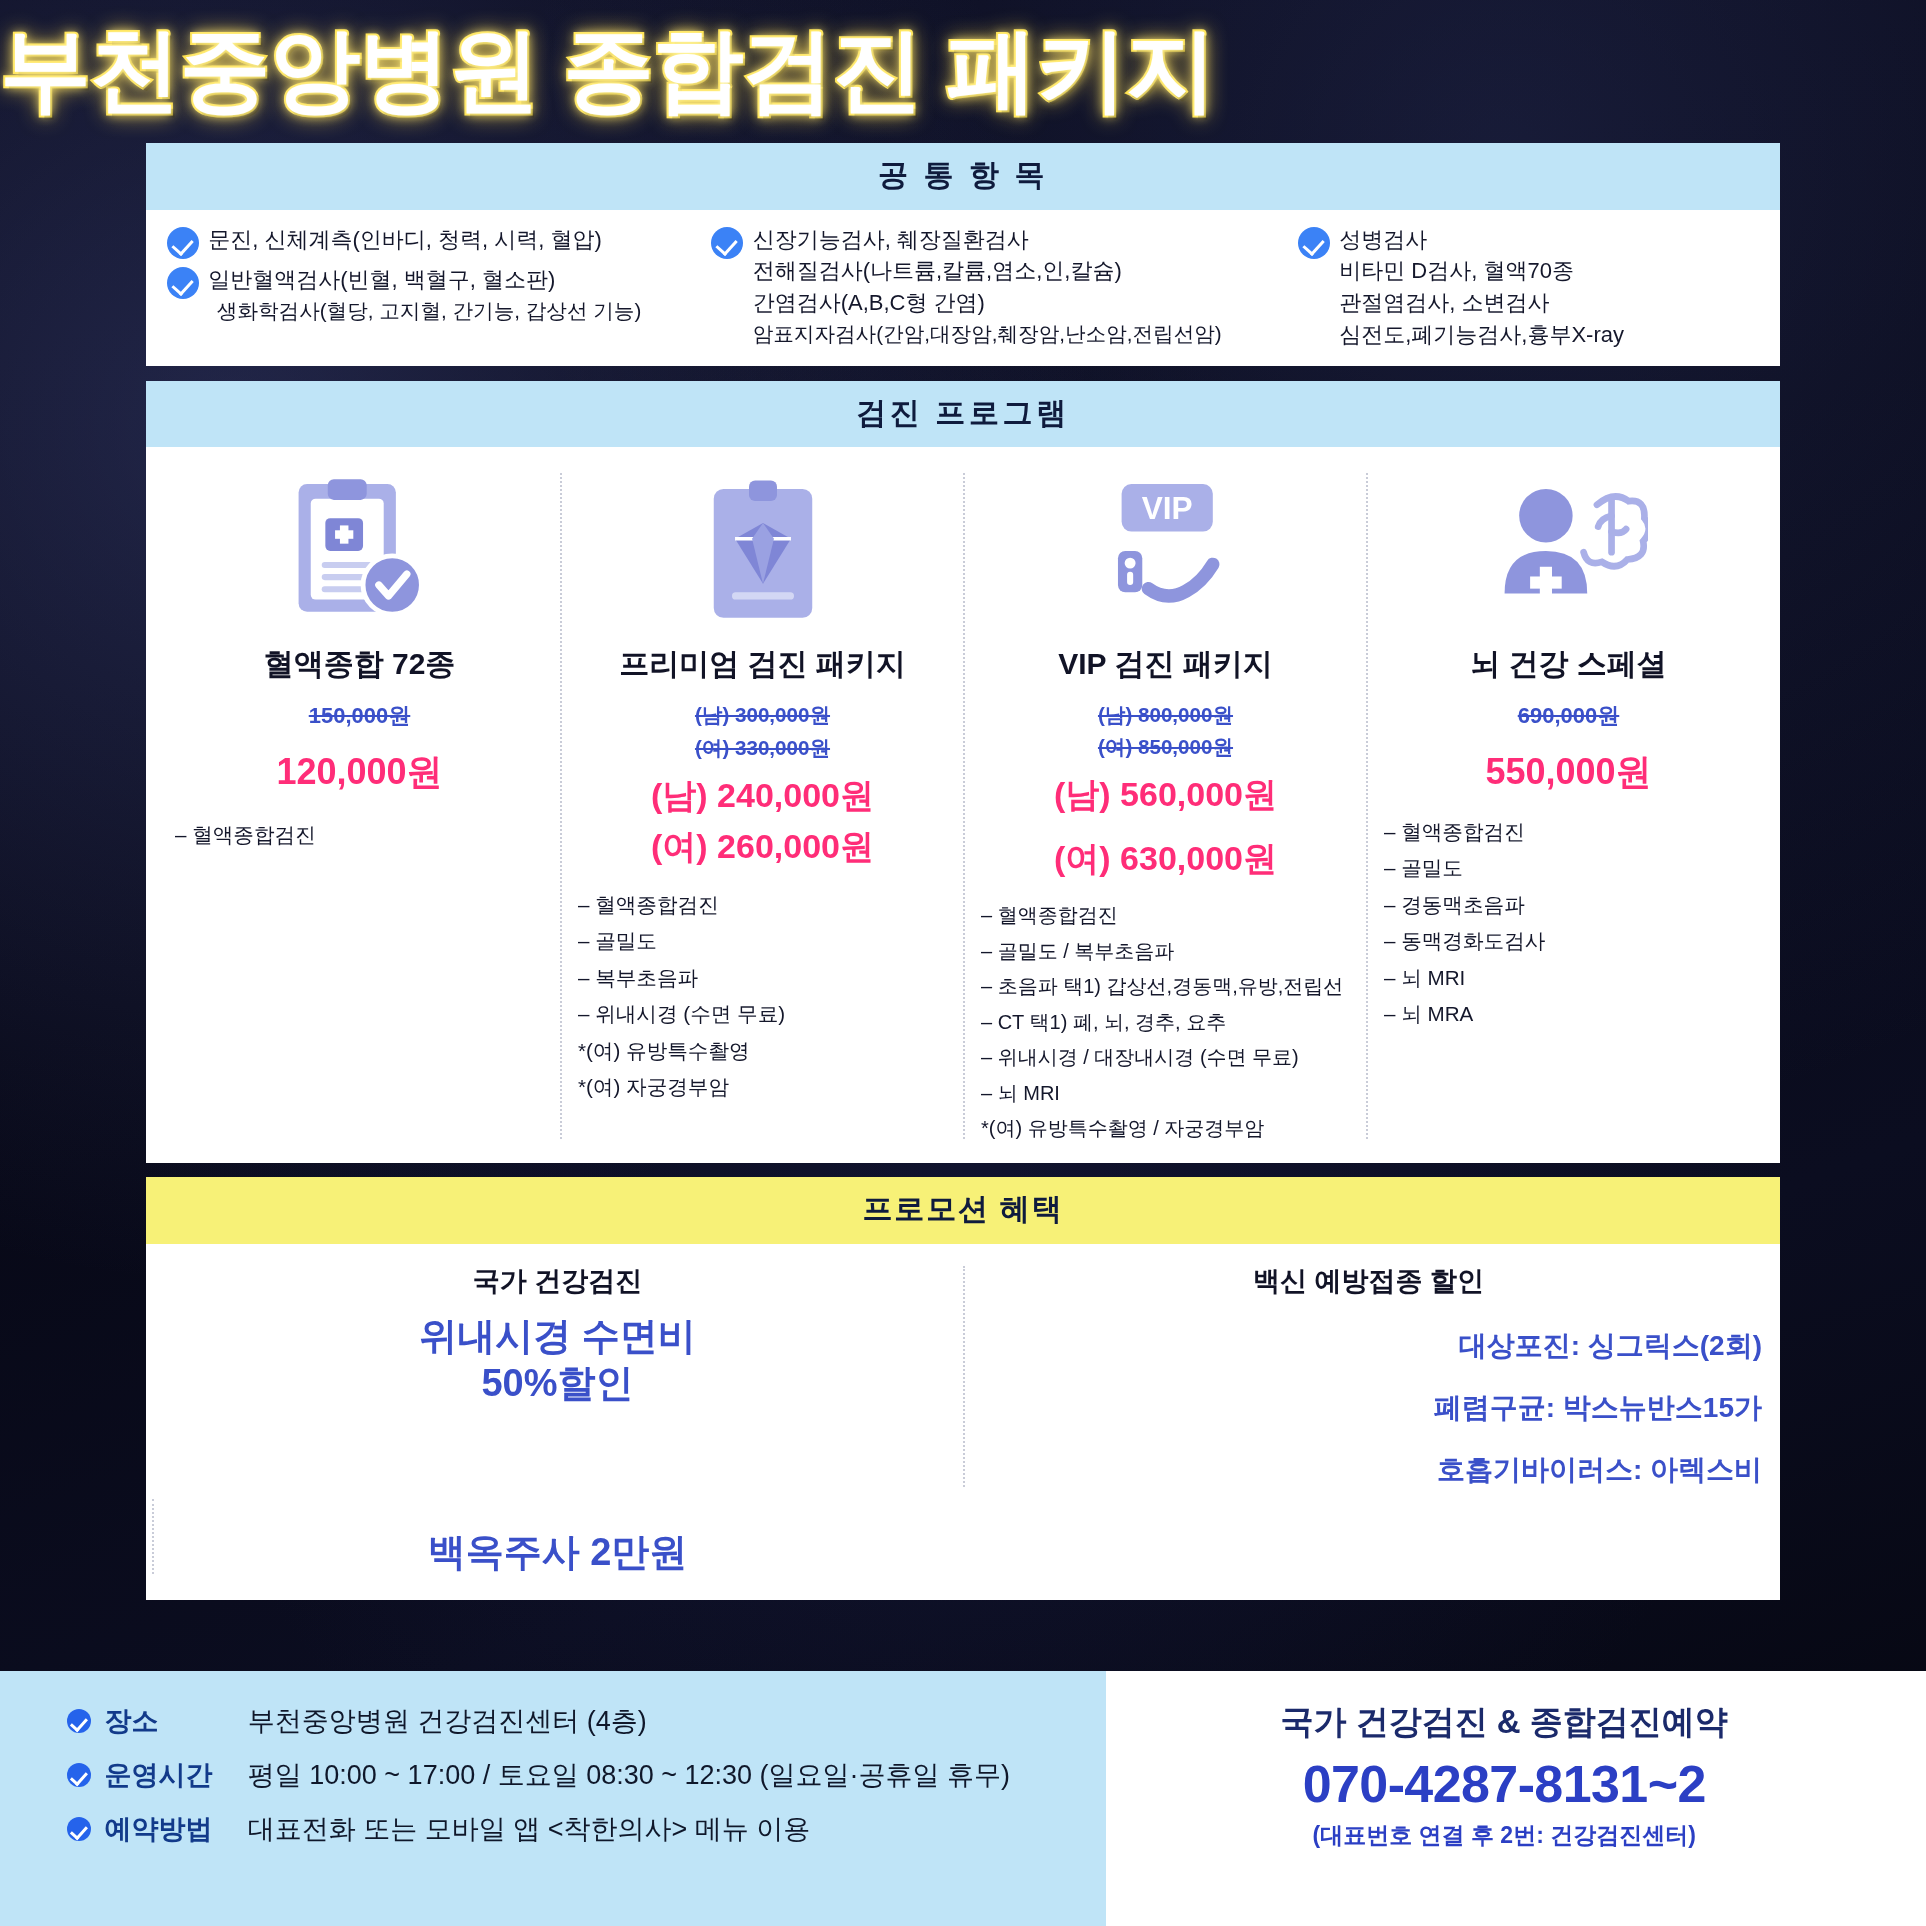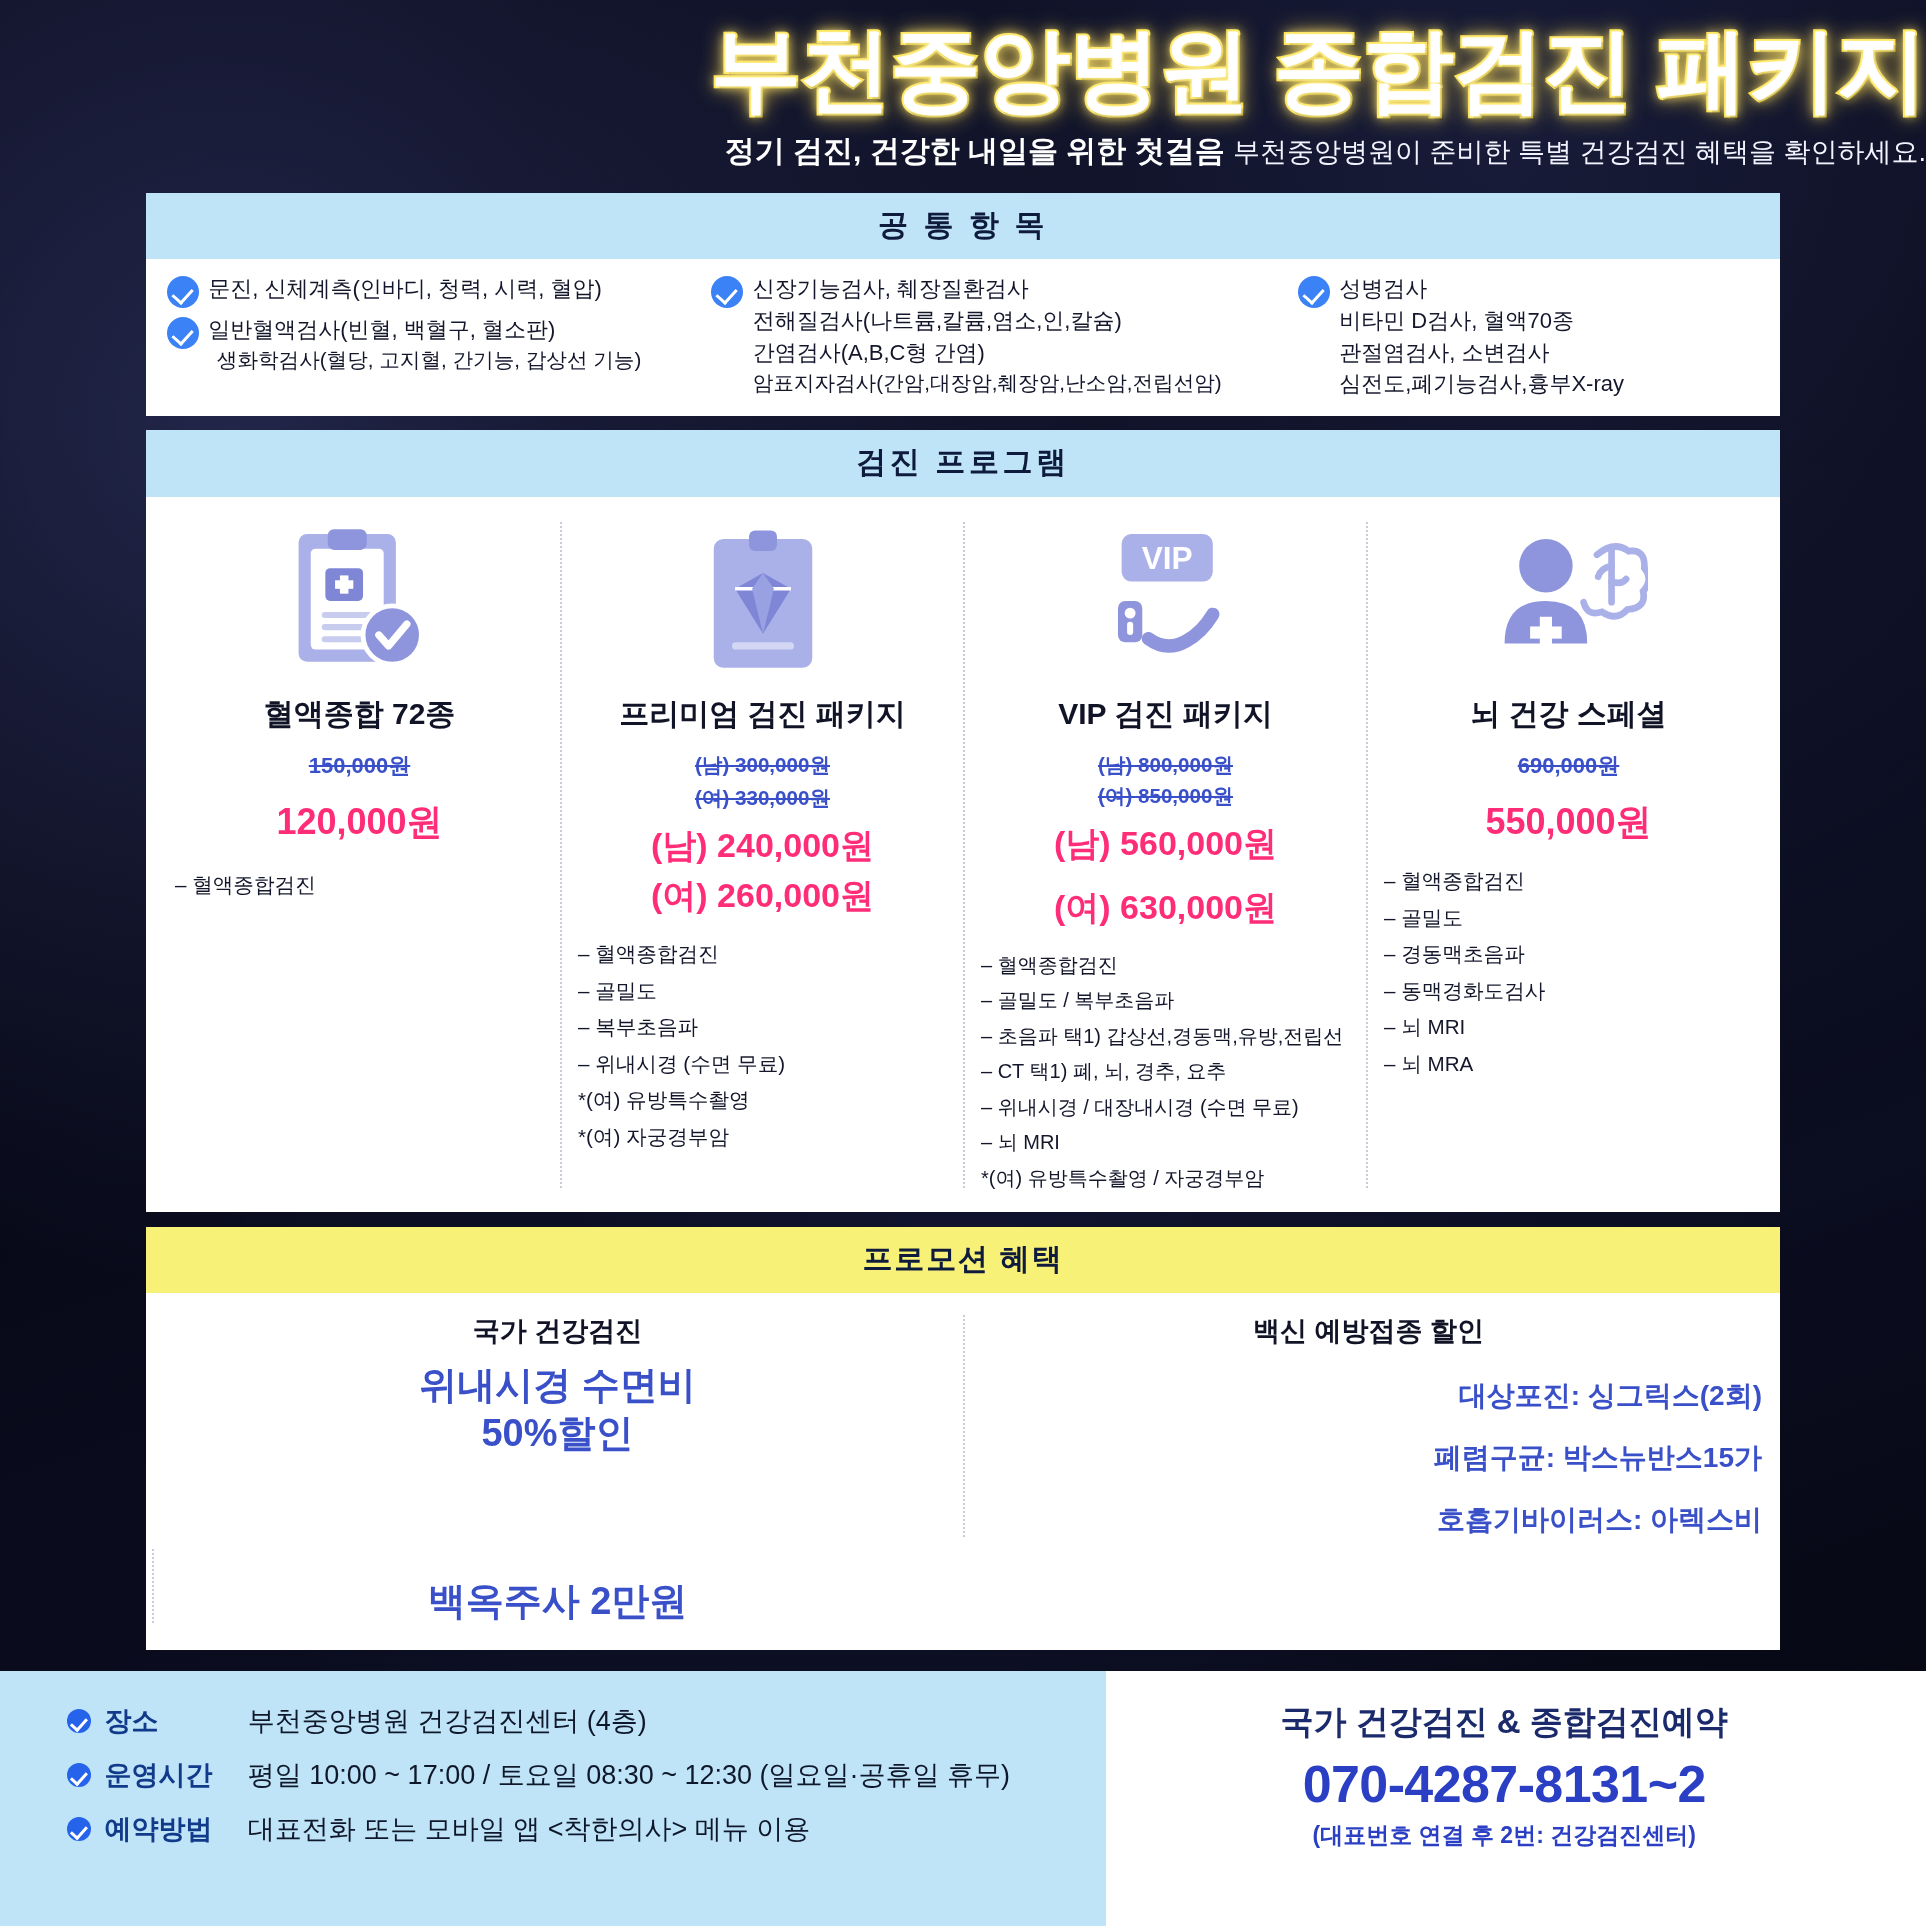--- a/index.html
+++ b/index.html
@@ -31,21 +31,21 @@
       radial-gradient(1.3px 1.3px at 1808px 728px, #ffffff 50%, transparent 51%),
       radial-gradient(0.7px 0.7px at 1881px 1092px, #d7deff 50%, transparent 51%),
       radial-gradient(1px 1px at 1730px 1456px, #ffffff 50%, transparent 51%),
       radial-gradient(0.9px 0.9px at 910px 36px, #ffffff 50%, transparent 51%),
       radial-gradient(0.8px 0.8px at 1335px 73px, #e6ecff 50%, transparent 51%),
       radial-gradient(0.7px 0.7px at 425px 1675px, #ffffff 50%, transparent 51%),
       radial-gradient(0.8px 0.8px at 1456px 1699px, #ffffff 50%, transparent 51%);
   }
 
   
-  .header { position: relative; padding: 18px 0 6px; text-align: right; }
+  .header { position: relative; padding: 18px 0 6px; text-align: left; }
   .title {
     font-size: 91px; font-weight: 800; letter-spacing: -1.2px;
     color: #ffffff;
     text-shadow:
       0 0 3.6px #fff9a8, 0 0 11px #ffe97a, 0 0 22px #ffd94a,
       3.6px 3.6px 0 rgba(0,0,0,0.35);
     -webkit-text-stroke: 4.2px #ffe34a;
     paint-order: stroke fill;
     line-height: 1.15;
   }
@@ -132,24 +132,20 @@
   svg { display:block; }
 </style>
 </head>
 <body>
 
 <div id="poster">
   <div class="stars"></div>
 
   <div class="header">
     <div class="title">부천중앙병원 종합검진 패키지</div>
-    <div class="subtitle">
-      <span class="strong">정기 검진, 건강한 내일을 위한 첫걸음</span>
-      <span class="light">부천중앙병원이 준비한 특별 건강검진 혜택을 확인하세요.</span>
-    </div>
   </div>
 
   <div class="panel">
     <div class="band">공 통 항 목</div>
     <div class="common">
 
       <div class="col-rows">
         <div class="row">
           <span class="check"></span>
           <div class="lines">

